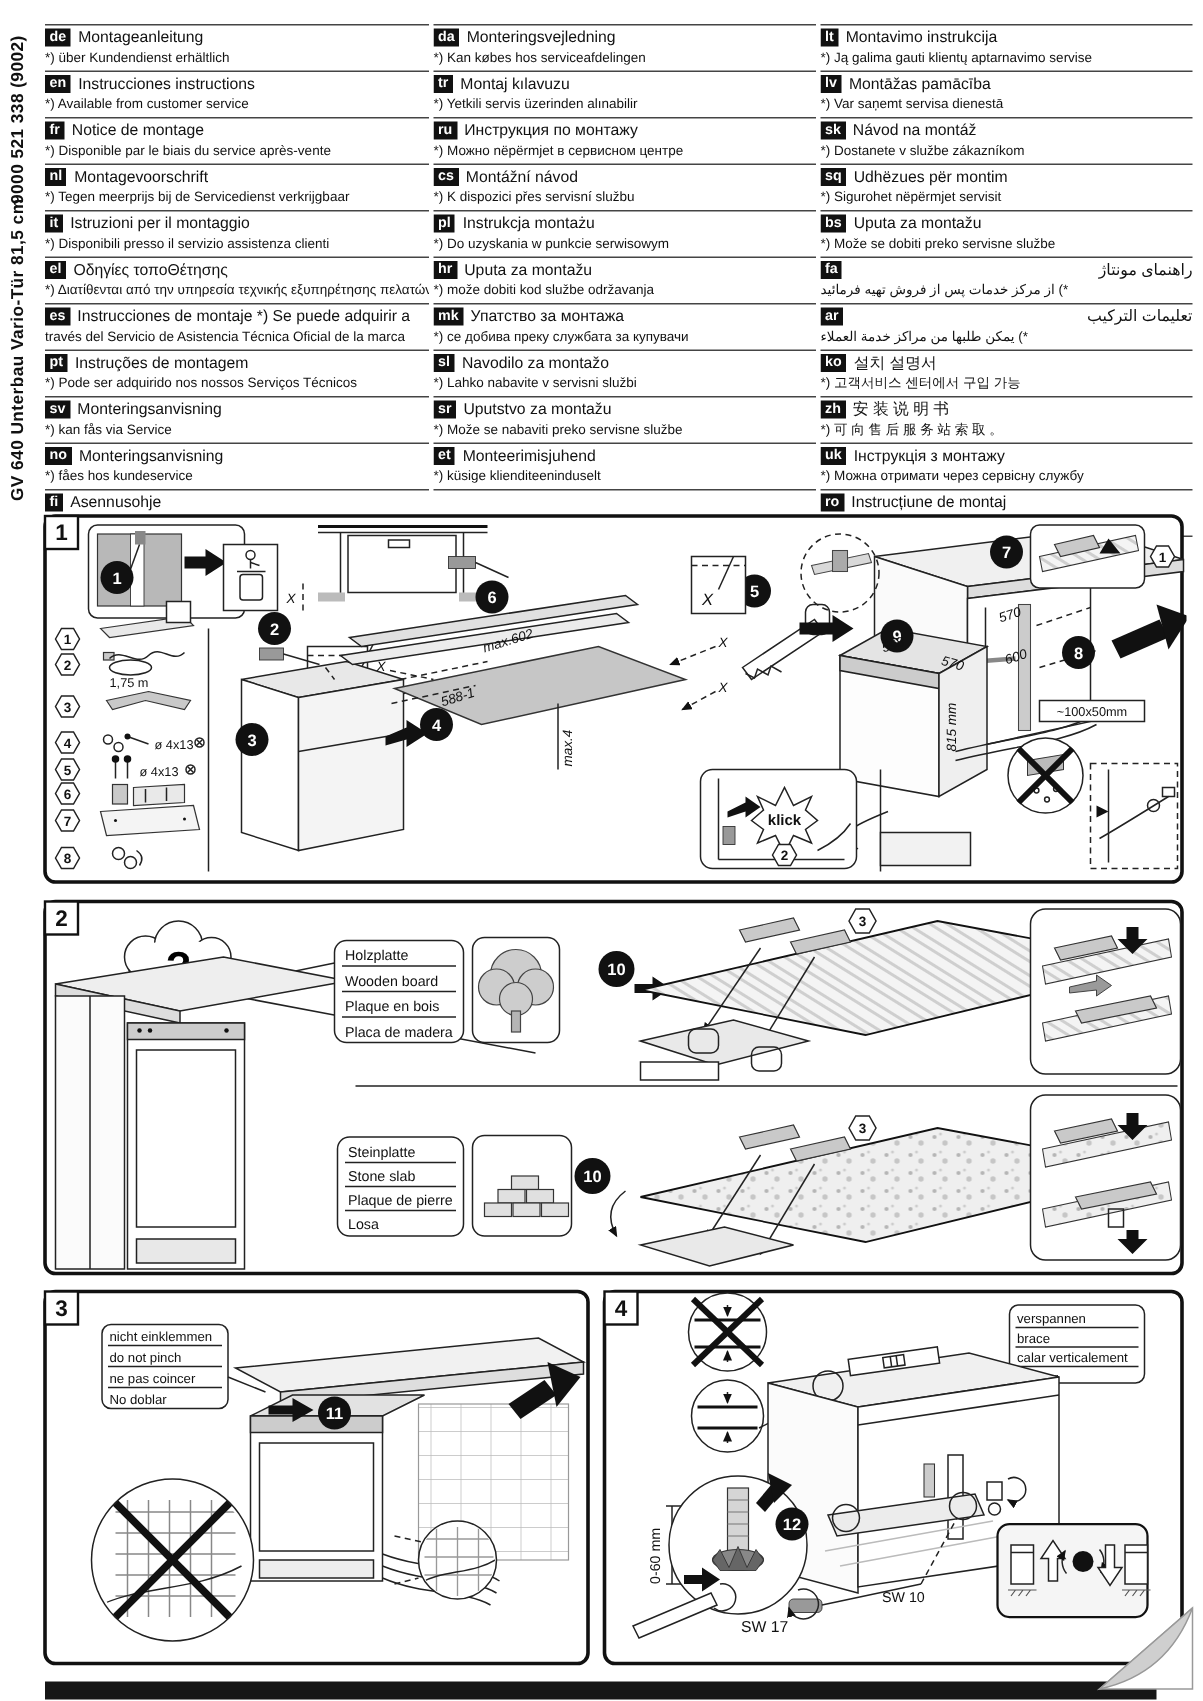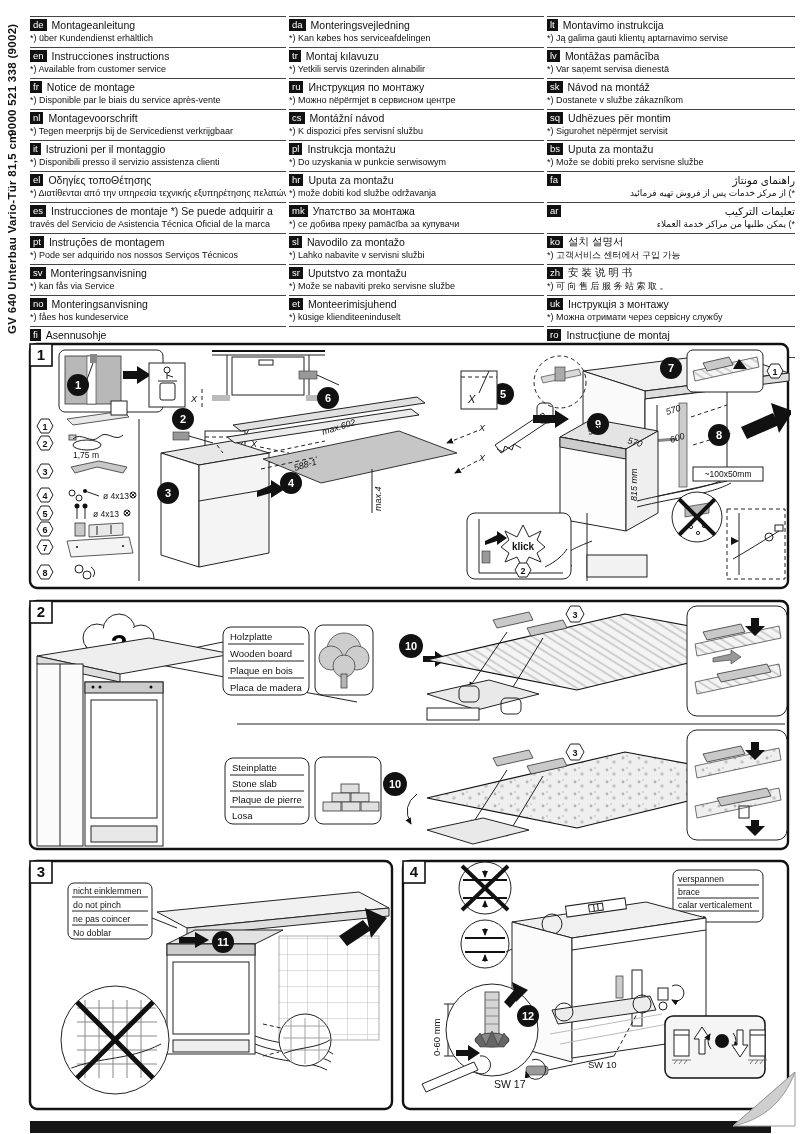--- a/index.html
+++ b/index.html
@@ -5,26 +5,26 @@
 html,body{margin:0;padding:0}
 body{width:802px;height:1134px;background:#fff;position:relative;overflow:hidden;
      font-family:"Liberation Sans","DejaVu Sans",sans-serif;color:#111}
 .vtext{position:absolute;transform:rotate(-90deg);transform-origin:0 0;white-space:nowrap;
        font-weight:bold;font-size:11.5px;letter-spacing:.3px}
 .langs{position:absolute;left:30px;top:16px;width:765px;display:flex;gap:3px}
 .lang-col{border-top:1px solid #444}
 .c1{width:256px}.c2{width:255px}.c3{width:248px}
 .lang-row{height:29px;border-bottom:1px solid #444;overflow:hidden;padding-top:1px}
 .l1{display:flex;align-items:center;height:14px;white-space:nowrap;overflow:hidden}
-.badge{background:#111;color:#fff;font-weight:normal;font-size:9.5px;line-height:12px;
+.badge{background:#111;color:#fff;font-weight:bold;font-size:9.5px;line-height:12px;
        padding:0 3px;margin-right:5px;flex:0 0 auto}
 .title{font-size:10.5px;white-space:nowrap}
 .note{font-size:9px;line-height:12px;white-space:nowrap;overflow:hidden}
 .rtl .title{margin-left:auto;direction:rtl;text-align:center}
-.rtl .note{direction:rtl;text-align:right}
+.rtl .note{direction:rtl;text-align:left}
 .panel{position:absolute}
 .pframe{fill:#fff;stroke:#111;stroke-width:2.4}
 .numbox{fill:#fff;stroke:#111;stroke-width:1.6}
 .pnum{font:bold 15px "Liberation Sans",sans-serif;text-anchor:middle;fill:#111}
 .stepnum{fill:#fff;font:bold 11px "Liberation Sans",sans-serif;text-anchor:middle}
 .hexnum{fill:#111;font:bold 9px "Liberation Sans",sans-serif;text-anchor:middle}
 .ln{fill:none;stroke:#222;stroke-width:1}
 .ln2{fill:none;stroke:#111;stroke-width:2}
 .dsh{stroke-dasharray:4 3}
 .wht{fill:#fff;stroke:#222;stroke-width:1}
@@ -186,21 +186,21 @@
           <span class="title">Uputa za montažu</span>
         </div>
         <div class="note">*) može dobiti kod službe održavanja</div>
       </div>
 
       <div class="lang-row">
         <div class="l1">
           <span class="badge">mk</span>
           <span class="title">Упатство за монтажа</span>
         </div>
-        <div class="note">*) се добива преку pamācība за купувачи</div>
+        <div class="note">*) се добива преку службата за купувачи</div>
       </div>
 
       <div class="lang-row">
         <div class="l1">
           <span class="badge">sl</span>
           <span class="title">Navodilo za montažo</span>
         </div>
         <div class="note">*) Lahko nabavite v servisni službi</div>
       </div>
 

